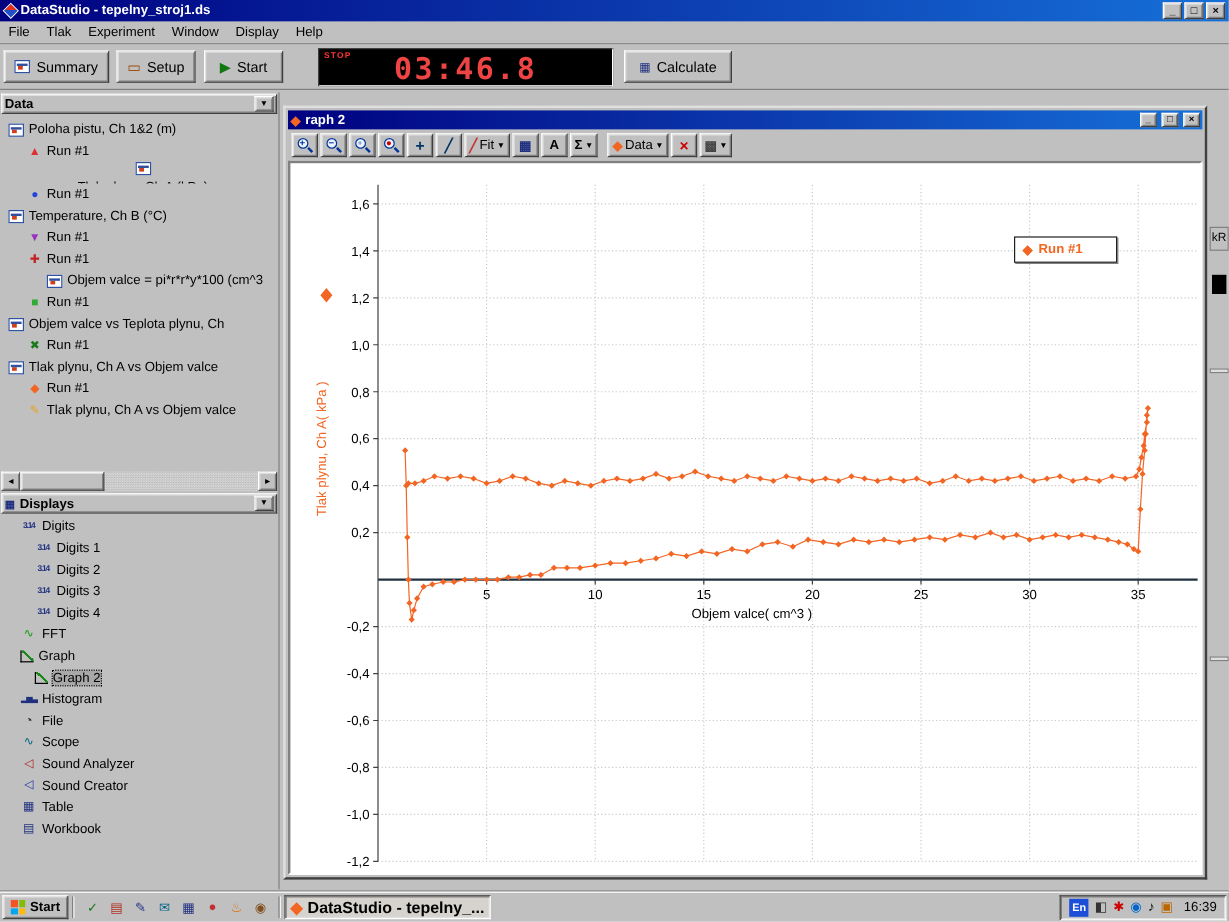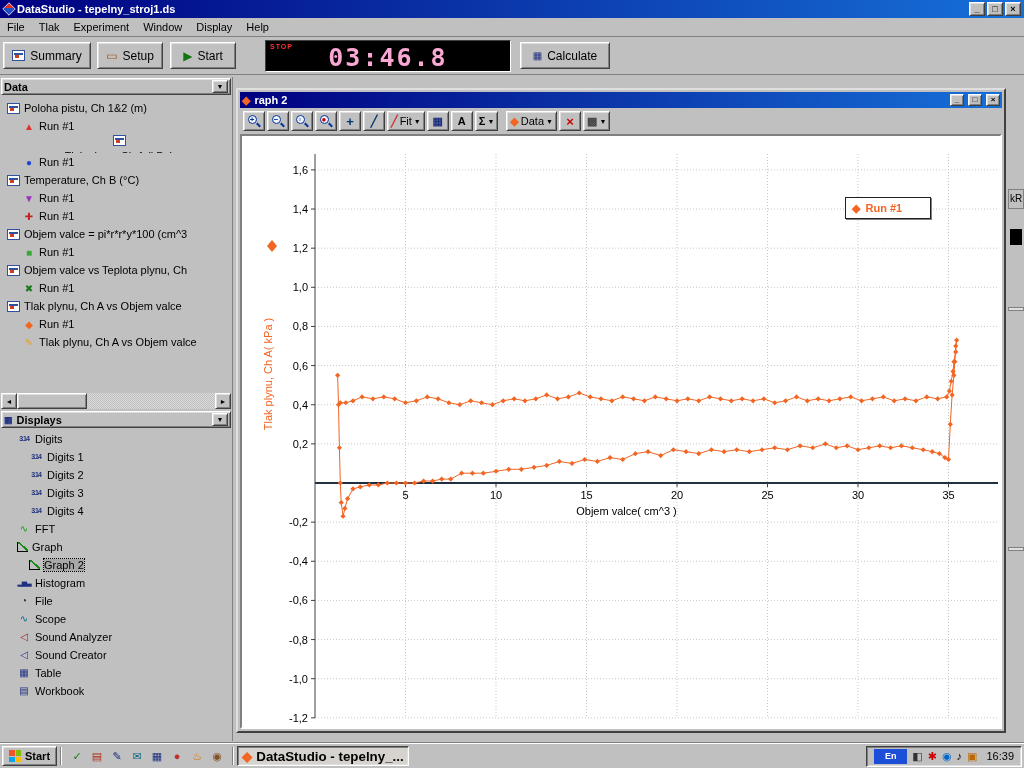--- a/index.html
+++ b/index.html
@@ -18,21 +18,21 @@
 
   
   .menubar{position:absolute;left:0;top:18px;width:1024px;height:19px;display:flex;align-items:center;border-bottom:1px solid #808080;background:#c0c0c0}
   .menubar span{padding:2px 7px;cursor:default}
 
   
   .maintb{position:absolute;left:0;top:37px;width:1024px;height:38px;border-bottom:1px solid #808080;background:#c0c0c0}
   .tbbtn{position:absolute;top:5px;height:27px;display:flex;align-items:center;justify-content:center;gap:5px;font-size:12px}
   .timer{position:absolute;left:265px;top:3px;width:246px;height:32px;background:#000;border:1px solid;border-color:#404040 #fff #fff #404040;color:#f22;overflow:hidden}
   .timer .stop{position:absolute;left:4px;top:2px;font-size:7px;font-weight:bold;letter-spacing:1px;color:#f33}
-  .timer .digits{position:absolute;left:0;right:0;top:2px;text-align:center;font-family:"DejaVu Sans Mono",monospace;font-size:25px;font-weight:bold;letter-spacing:2px;color:#f9a8d4}
+  .timer .digits{position:absolute;left:0;right:0;top:2px;text-align:center;font-family:"DejaVu Sans Mono",monospace;font-size:25px;font-weight:bold;letter-spacing:2px;color:#ef4444}
 
   
   .leftpanel{position:absolute;left:0;top:77px;width:233px;bottom:27px;background:#c0c0c0;border-right:1px solid #808080}
   .pheader{position:absolute;left:1px;right:1px;height:17px;display:flex;align-items:center;gap:4px;padding:0 2px;font-weight:bold}
   .pheader .arrbtn{margin-left:auto;width:16px;height:13px;display:flex;align-items:center;justify-content:center;font-size:7px}
   .tree{position:absolute;left:3px;right:1px;overflow:hidden;background:#c0c0c0}
   .trow{height:18px;display:flex;align-items:center;gap:4px;white-space:nowrap;overflow:hidden;cursor:default}
   .trow .lbl{overflow:hidden;white-space:nowrap}
   .tico{width:13px;height:11px;background:#fff;border:1px solid #3050a0;flex:0 0 auto;position:relative}
   .tico::after{content:"";position:absolute;left:1px;top:2px;right:1px;height:2px;background:#3050a0}
@@ -73,21 +73,21 @@
   .taskbar{position:absolute;left:0;bottom:0;width:1024px;height:25px;background:#c0c0c0;border-top:1px solid #fff;box-shadow:0 -1px 0 #808080;display:flex;align-items:center;padding:0 2px;gap:3px}
   .startbtn{height:20px;display:flex;align-items:center;gap:4px;padding:0 6px;font-weight:bold;font-size:11px}
   .winlogo{width:12px;height:12px;display:grid;grid-template:1fr 1fr/1fr 1fr;gap:1px}
   .winlogo b{display:block}
   .ql{display:flex;align-items:center;gap:4px;padding:0 4px}
   .qli{width:16px;height:16px;display:flex;align-items:center;justify-content:center;font-size:11px}
   .vdiv{width:2px;height:18px;border-left:1px solid #808080;border-right:1px solid #fff}
   .taskbtn{height:20px;width:172px;display:flex;align-items:center;gap:4px;padding:0 4px;font-weight:bold;background:#d6d3ce}
   .taskbtn .dmd{color:#f26522}
   .tray{margin-left:auto;height:21px;display:flex;align-items:center;gap:5px;padding:0 7px}
-  .lang{width:33px;height:15px;background:#1d4ed8;color:#fff;font-size:9px;font-weight:bold;display:flex;align-items:center;justify-content:center}
+  .lang{width:16px;height:15px;background:#1d4ed8;color:#fff;font-size:9px;font-weight:bold;display:flex;align-items:center;justify-content:center}
   .trayico{font-size:11px;line-height:1}
   .clock{padding-left:4px}
 </style>
 </head>
 <body>
 
 <div class="titlebar">
   <span class="appicon"></span>
   <span class="ttl">DataStudio - tepelny_stroj1.ds</span>
   <span class="winbtn b3">_</span>
@@ -154,21 +154,21 @@
         <span class="lbl">Temperature, Ch B (°C)</span>
       </div>
       <div class="trow" style="padding-left: 20px;">
         <span class="runmk" style="color: rgb(153, 51, 187);">▼</span>
         <span class="lbl">Run #1</span>
       </div>
       <div class="trow" style="padding-left: 20px;">
         <span class="runmk" style="color: rgb(194, 34, 34);">✚</span>
         <span class="lbl">Run #1</span>
       </div>
-      <div class="trow" style="padding-left: 4px;">
+      <div class="trow" style="padding-left: 4px; margin-left: 32px;">
         <span class="tico"></span>
         <span class="lbl">Objem valce = pi*r*r*y*100 (cm^3</span>
       </div>
       <div class="trow" style="padding-left: 20px;">
         <span class="runmk" style="color: rgb(51, 170, 51);">■</span>
         <span class="lbl">Run #1</span>
       </div>
       <div class="trow" style="padding-left: 4px;">
         <span class="tico"></span>
         <span class="lbl">Objem valce vs Teplota plynu, Ch</span>

